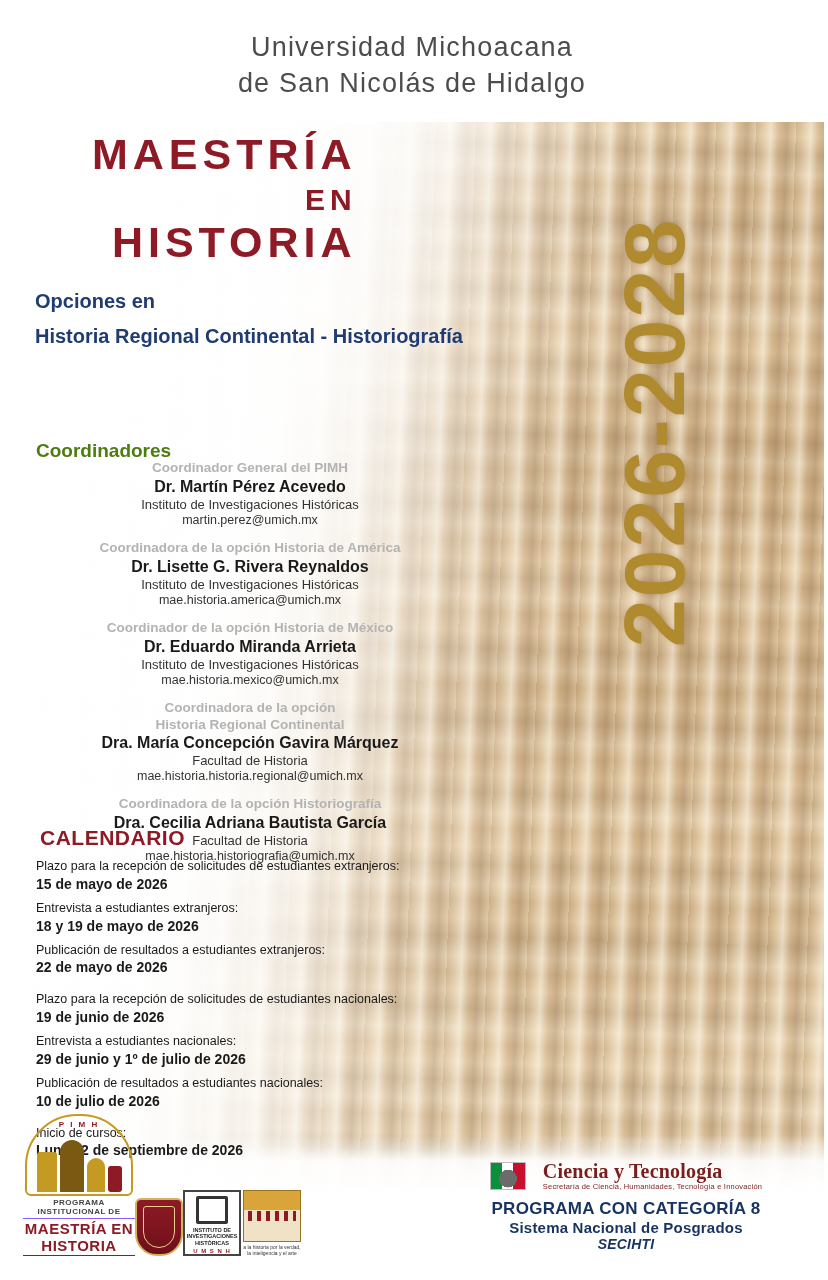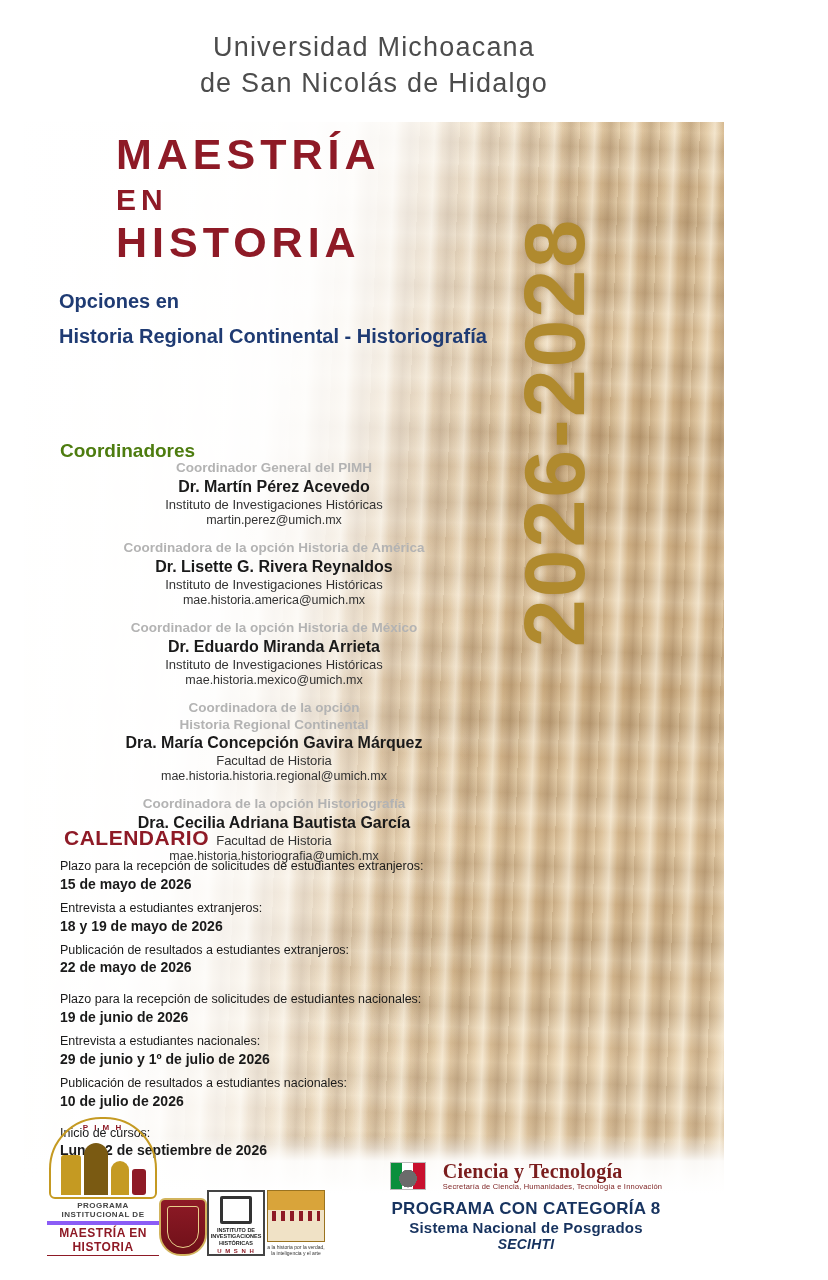--- a/index.html
+++ b/index.html
@@ -5,25 +5,24 @@
   html, body {
     margin: 0;
     padding: 0;
     background: #ffffff;
   }
   body {
     font-family: "Liberation Sans", sans-serif;
   }
   .poster {
     position: relative;
-    width: 700px;
+    width: 824px;
     height: 1280px;
     overflow: hidden;
     background: #f4efe7;
-    margin-left: 24px;
   }
   
   .bg {
     position: absolute;
     inset: 0;
     background:
       linear-gradient(105deg, rgba(255,255,255,0.92) 0%, rgba(255,255,255,0.86) 34%, rgba(255,255,255,0.30) 46%, rgba(255,255,255,0.05) 56%, rgba(255,255,255,0.00) 70%),
       repeating-linear-gradient(92deg,
         rgba(160,120,70,0.22) 0px,
         rgba(232,206,166,0.30) 7px,
@@ -81,20 +80,21 @@
 
   
   .title-block {
     position: absolute;
     left: 92px;
     top: 133px;
     color: #8e1a26;
     font-weight: 800;
     letter-spacing: 5px;
     line-height: 1.02;
+    text-align: right;
   }
   .title-l1 { font-size: 43px; }
   .title-l2 { font-size: 30px; margin-top: 8px; letter-spacing: 5px;}
   .title-l3 { font-size: 43px; margin-top: 6px; }
 
   
   .options {
     position: absolute;
     left: 35px;
     top: 290px;
@@ -229,22 +229,22 @@
     gap: 3px;
   }
   .g1 { width: 20px; height: 40px; background: #c59a22; border-radius: 3px 3px 0 0; }
   .g2 { width: 24px; height: 52px; background: #7a5a12; border-radius: 12px 12px 0 0; }
   .g3 { width: 18px; height: 34px; background: #c59a22; border-radius: 9px 9px 0 0; }
   .g4 { width: 14px; height: 26px; background: #8e1a26; border-radius: 3px; }
   .pimh-cap1 {
     font-size: 8px; color: #444; font-weight: 700; letter-spacing: 0.5px; margin-top: 2px;
   }
   .pimh-cap2 {
-    font-size: 12px; color: #8e1a26; font-weight: 800; letter-spacing: 0.5px;
-    border-top: 4px solid #8b5cf6; border-bottom: 1px solid #8e1a26;
+    font-size: 15px; color: #8e1a26; font-weight: 800; letter-spacing: 0.5px;
+    border-top: 1px solid #8b5cf6; border-bottom: 1px solid #8e1a26;
     padding: 1px 0; margin-top: 2px;
   }
   .umsnh-shield {
     width: 44px; height: 54px;
     background: linear-gradient(180deg,#8e1a26,#6e1018);
     border: 2px solid #d2b45e;
     border-radius: 6px 6px 22px 22px;
     position: relative;
   }
   .umsnh-shield::after {

